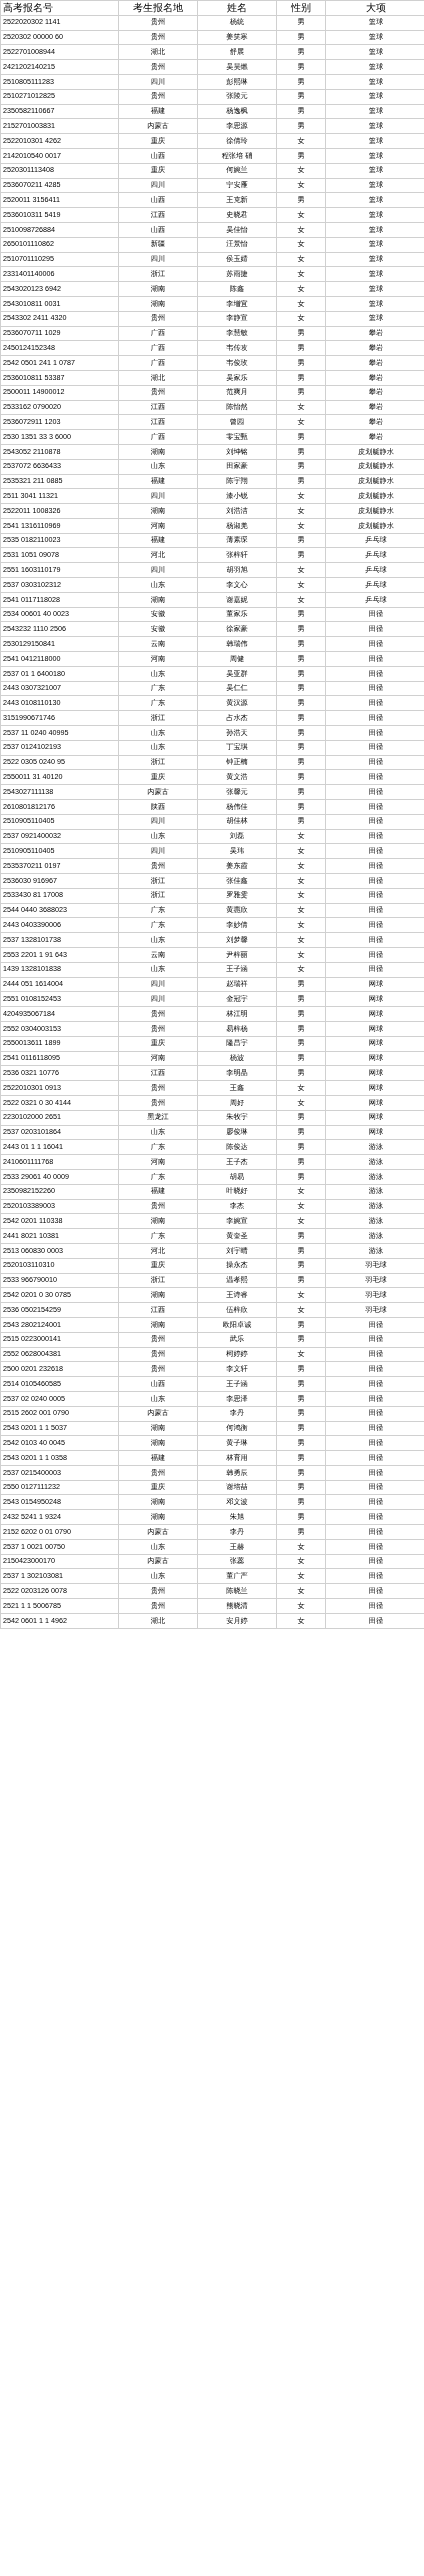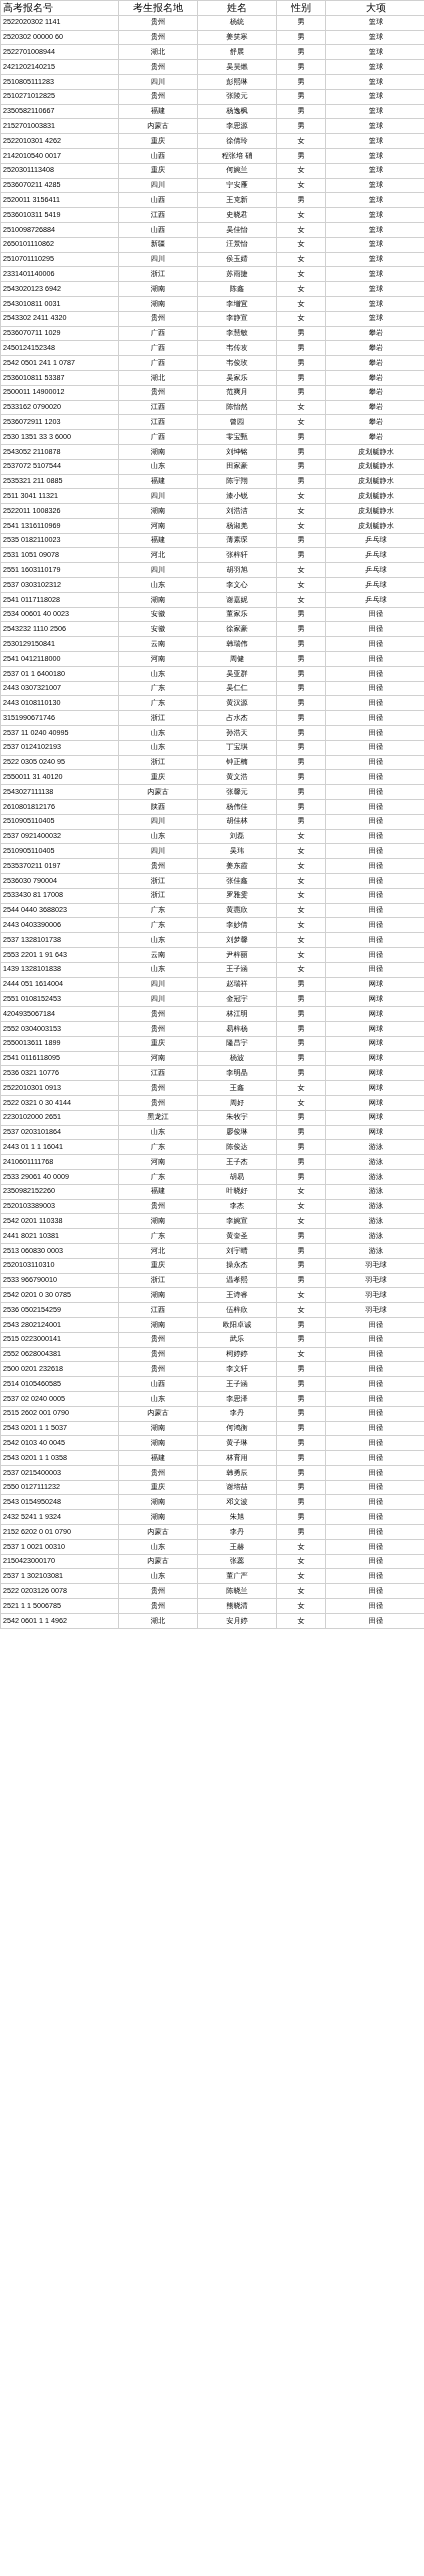--- a/index.html
+++ b/index.html
@@ -256,21 +256,21 @@
           <td>攀岩</td>
         </tr>
         <tr>
           <td class="num">2543052 2110878</td>
           <td>湖南</td>
           <td>刘坤铭</td>
           <td>男</td>
           <td>皮划艇静水</td>
         </tr>
         <tr>
-          <td class="num">2537072 5107544</td>
+          <td class="num">2537072 6636433</td>
           <td>山东</td>
           <td>田家豪</td>
           <td>男</td>
           <td>皮划艇静水</td>
         </tr>
         <tr>
           <td class="num">2535321 211 0885</td>
           <td>福建</td>
           <td>陈宇翔</td>
           <td>男</td>
@@ -452,21 +452,21 @@
           <td>田径</td>
         </tr>
         <tr>
           <td class="num">2535370211 0197</td>
           <td>贵州</td>
           <td>姜东霞</td>
           <td>女</td>
           <td>田径</td>
         </tr>
         <tr>
-          <td class="num">2536030 790004</td>
+          <td class="num">2536030 916967</td>
           <td>浙江</td>
           <td>张佳鑫</td>
           <td>女</td>
           <td>田径</td>
         </tr>
         <tr>
           <td class="num">2533430 81 17008</td>
           <td>浙江</td>
           <td>罗雅雯</td>
           <td>女</td>
@@ -767,21 +767,21 @@
           <td>田径</td>
         </tr>
         <tr>
           <td class="num">2152 6202 0 01 0790</td>
           <td>内蒙古</td>
           <td>李丹</td>
           <td>男</td>
           <td>田径</td>
         </tr>
         <tr>
-          <td class="num">2537 1 0021 00310</td>
+          <td class="num">2537 1 0021 00750</td>
           <td>山东</td>
           <td>王赫</td>
           <td>女</td>
           <td>田径</td>
         </tr>
         <tr>
           <td class="num">2150423000170</td>
           <td>内蒙古</td>
           <td>张蕊</td>
           <td>女</td>

